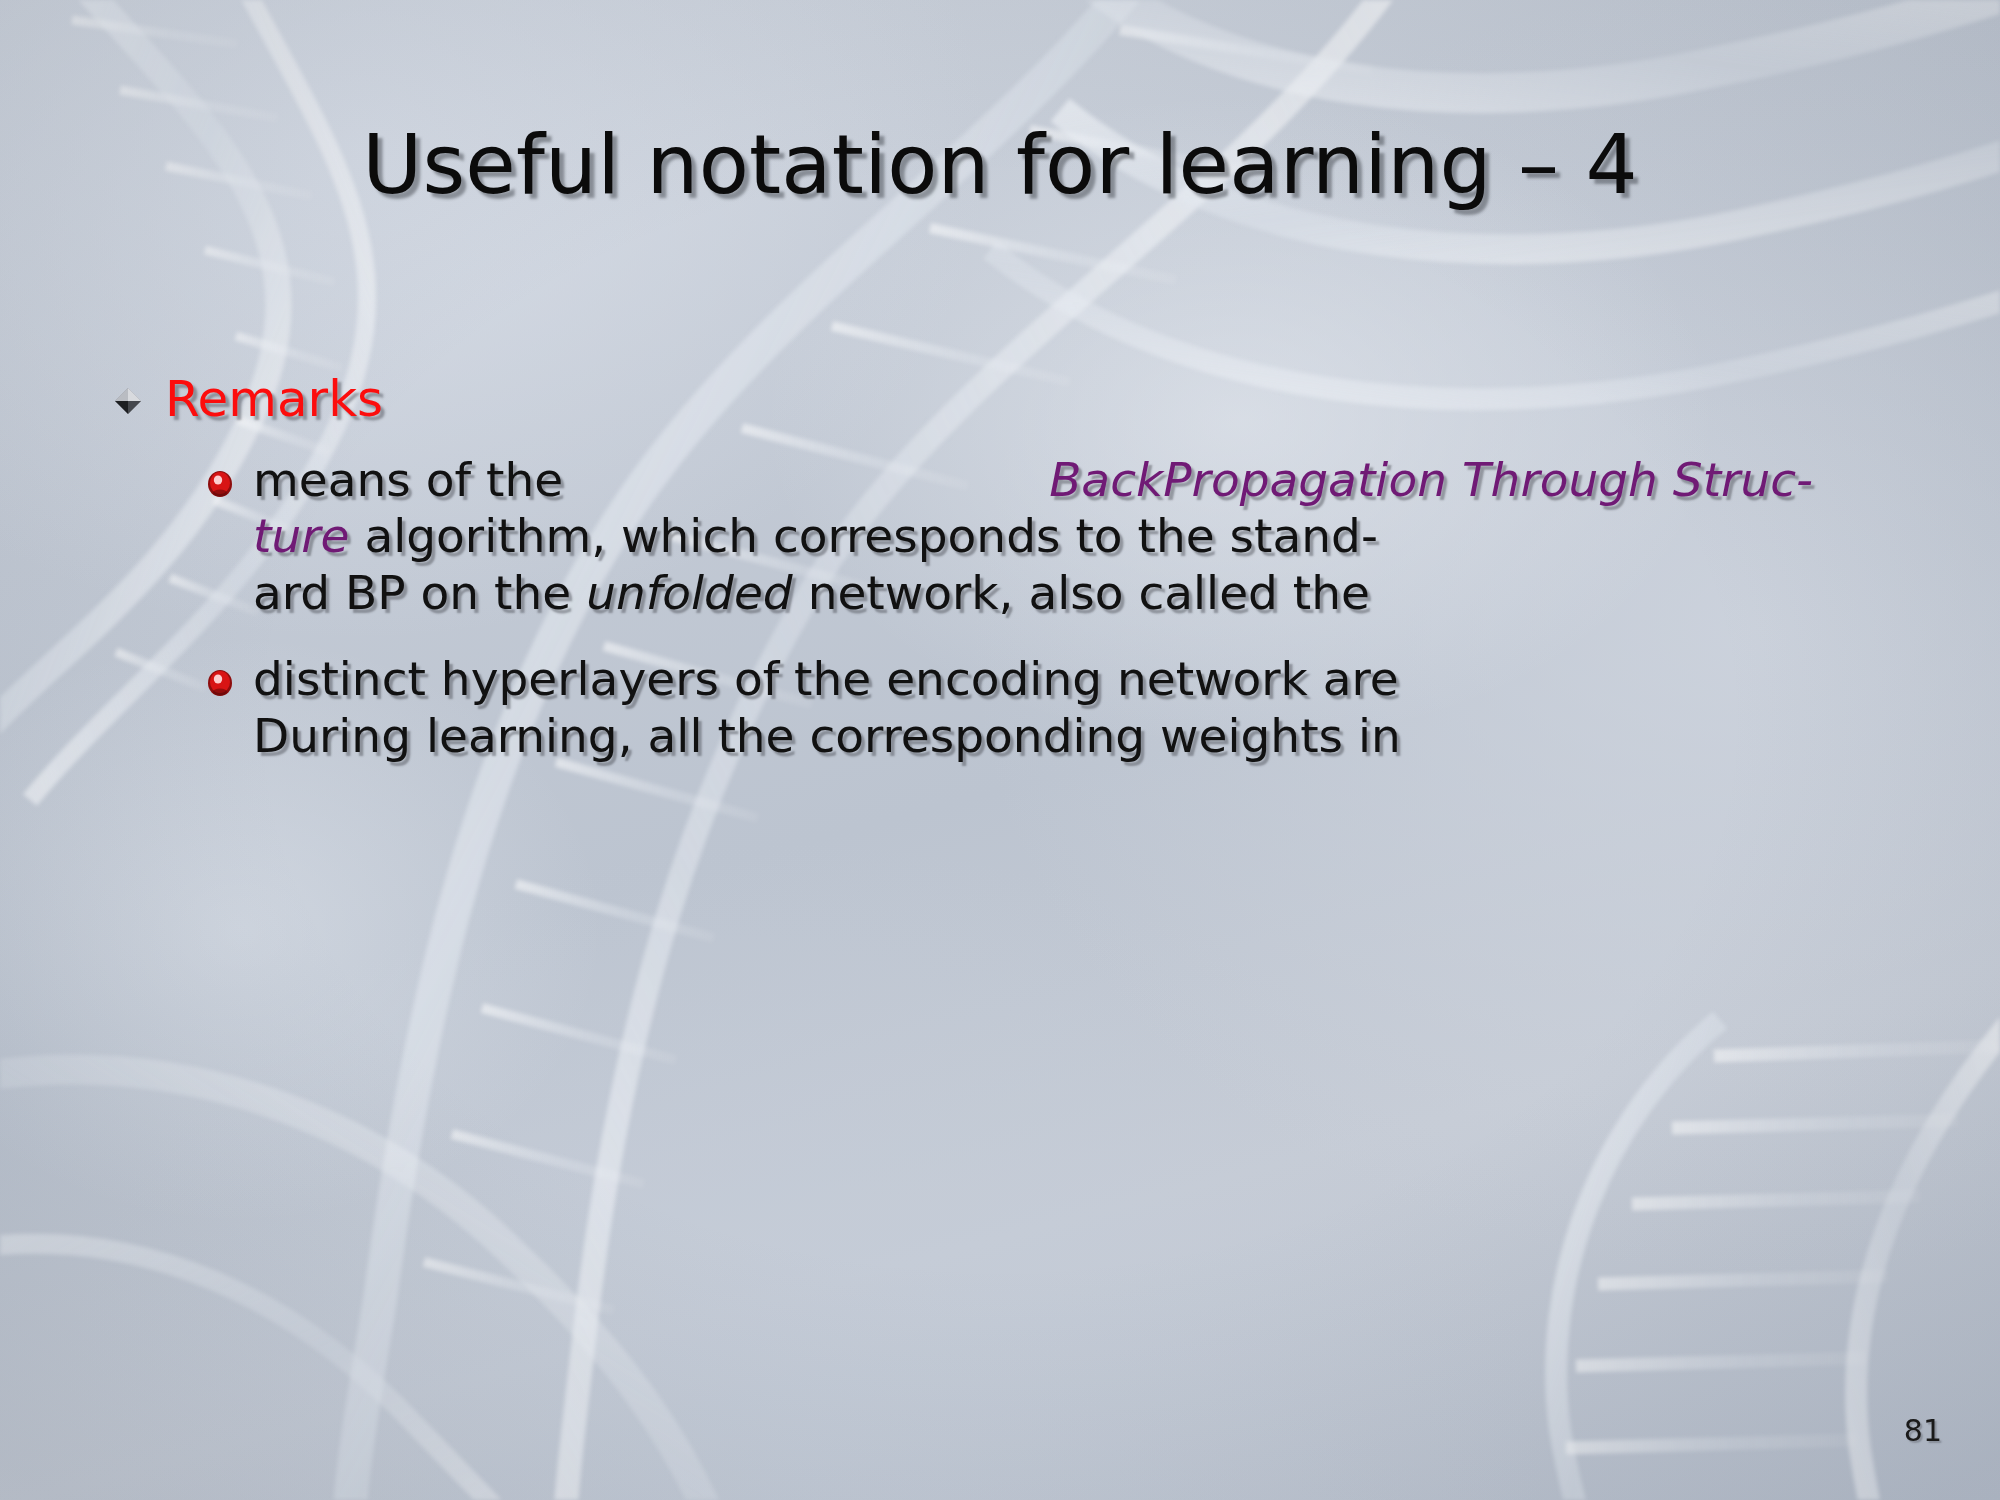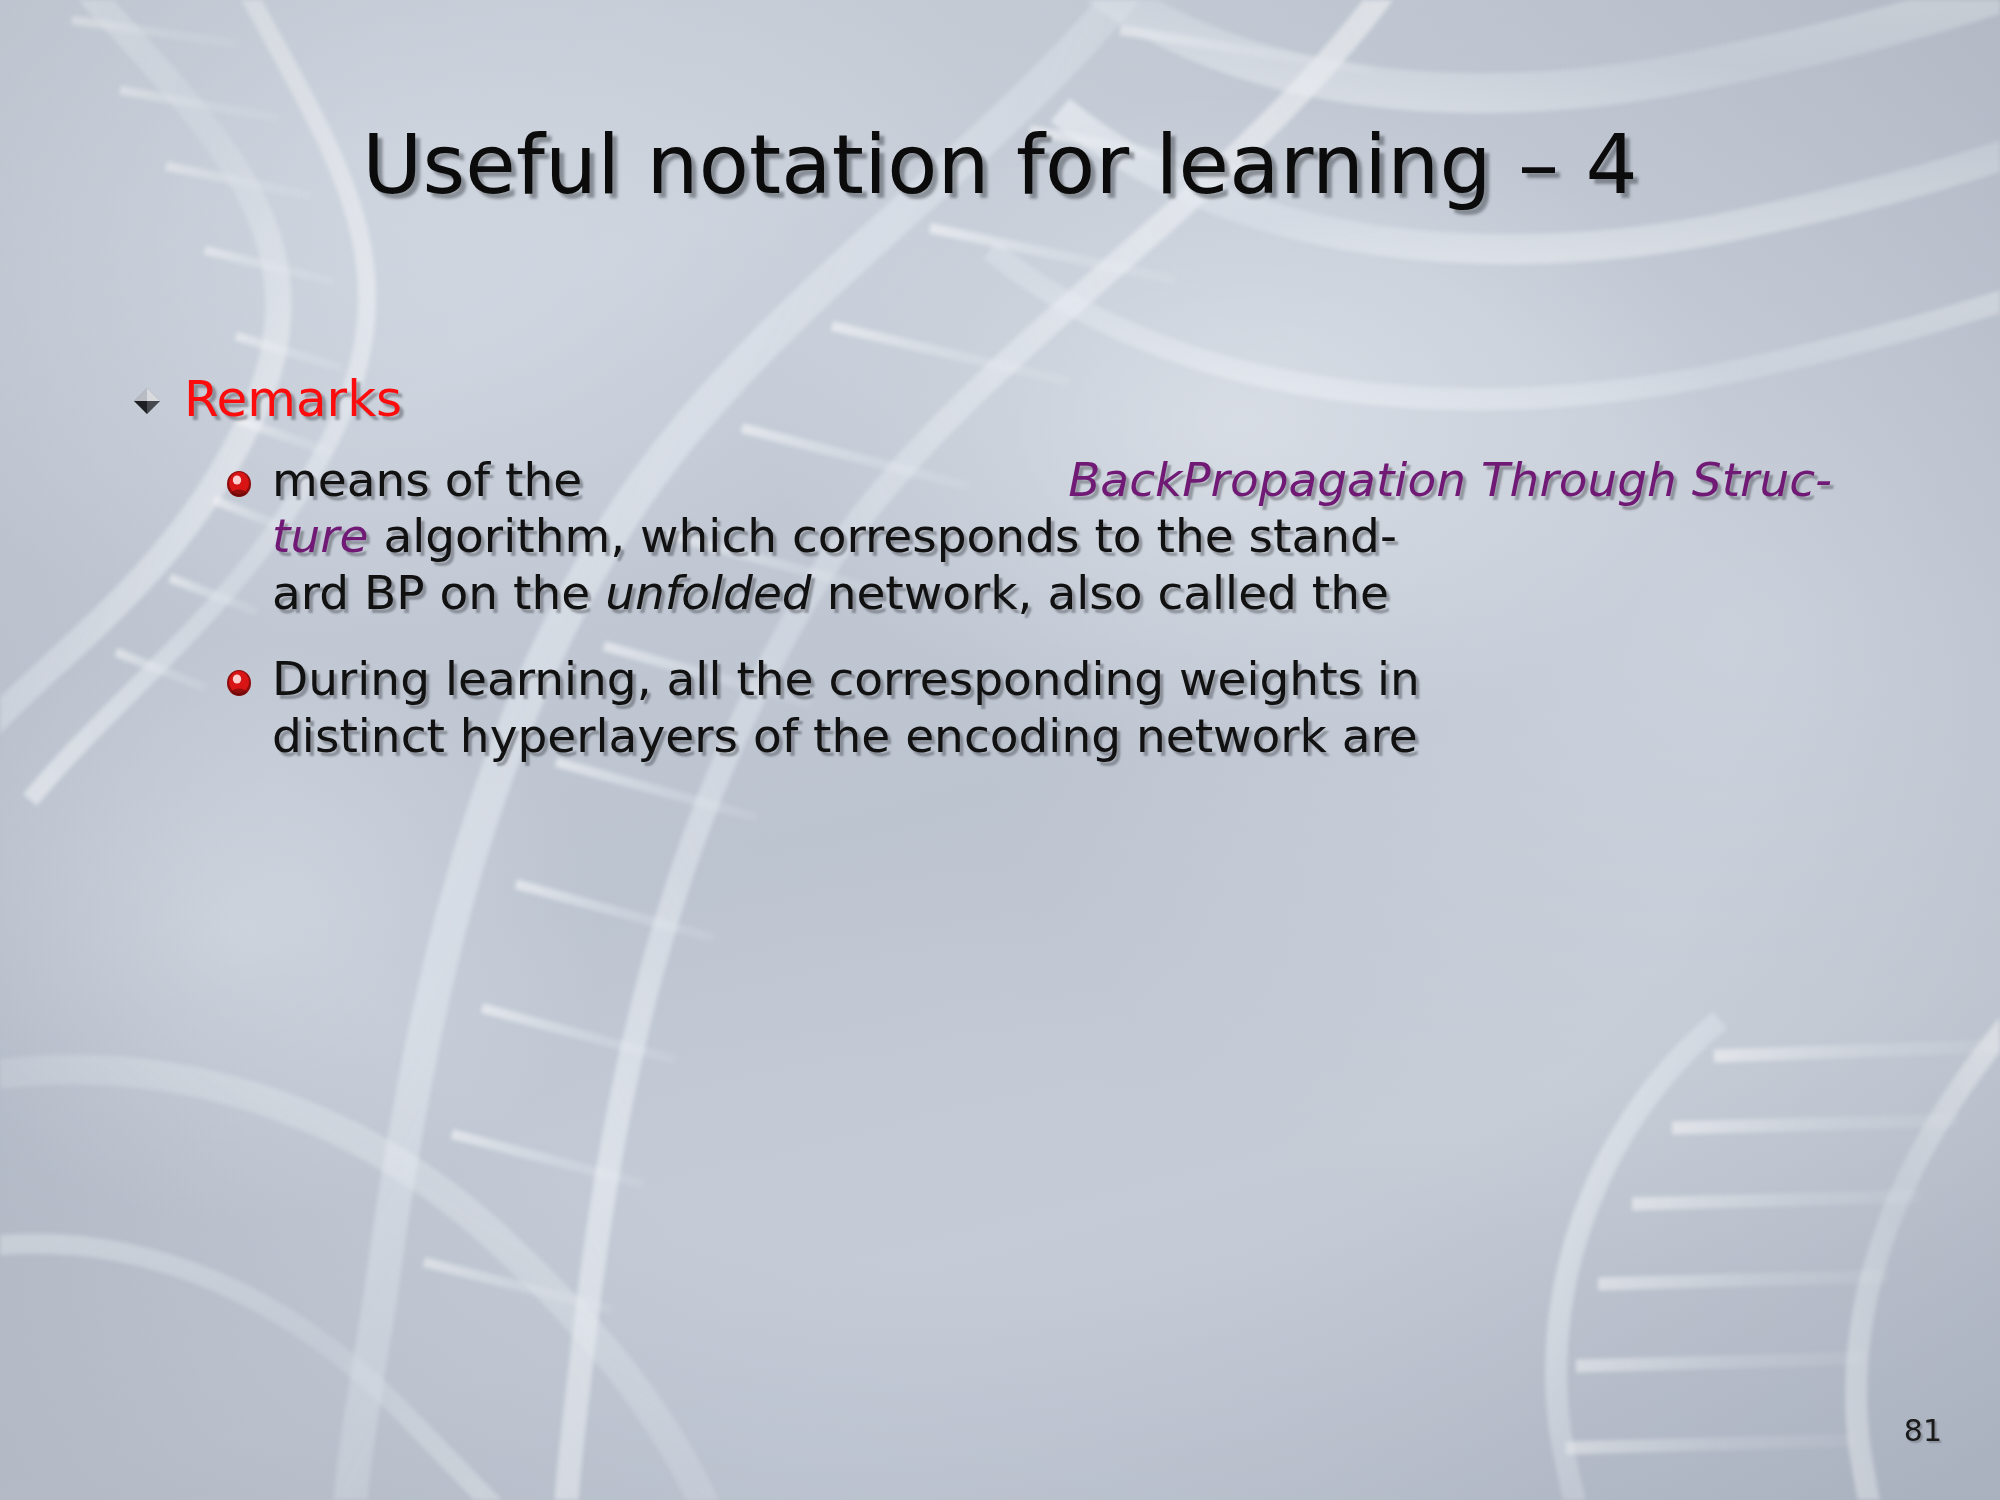--- a/index.html
+++ b/index.html
@@ -66,21 +66,21 @@
     font-size: 82px;
     line-height: 1.0;
     color: #0b0b0b;
     letter-spacing: 0.2px;
     text-shadow: 5px 5px 3px rgba(50,55,62,0.45);
     white-space: nowrap;
   }
 
   .body-block {
     position: absolute;
-    left: 132px;
+    left: 113px;
     top: 372px;
     width: 1760px;
   }
 
   
   .lvl1 {
     display: flex;
     align-items: flex-start;
     gap: 22px;
     margin-bottom: 26px;
@@ -282,22 +282,22 @@
       </div>
 
       <div class="lvl2">
         <svg class="bullet-ball" viewBox="0 0 26 28">
           <ellipse cx="13" cy="14" rx="12" ry="13" fill="#8d0d0d"></ellipse>
           <ellipse cx="13" cy="13" rx="10" ry="11" fill="#d81414"></ellipse>
           <ellipse cx="11" cy="10" rx="4.2" ry="4.6" fill="#ffdede" opacity="0.92"></ellipse>
           <ellipse cx="13" cy="23" rx="7" ry="3.4" fill="#5c0707" opacity="0.55"></ellipse>
         </svg>
         <div class="lvl2-text nojustify">
+          <span class="para-line">distinct hyperlayers of the encoding network are</span>
           <span class="para-line">During learning, all the corresponding weights in</span>
-          <span class="para-line">distinct hyperlayers of the encoding network are</span>
         </div>
       </div>
 
     </div>
 
     <div class="page-number">81</div>
   </div>
 </div>
 
 </body></html>

